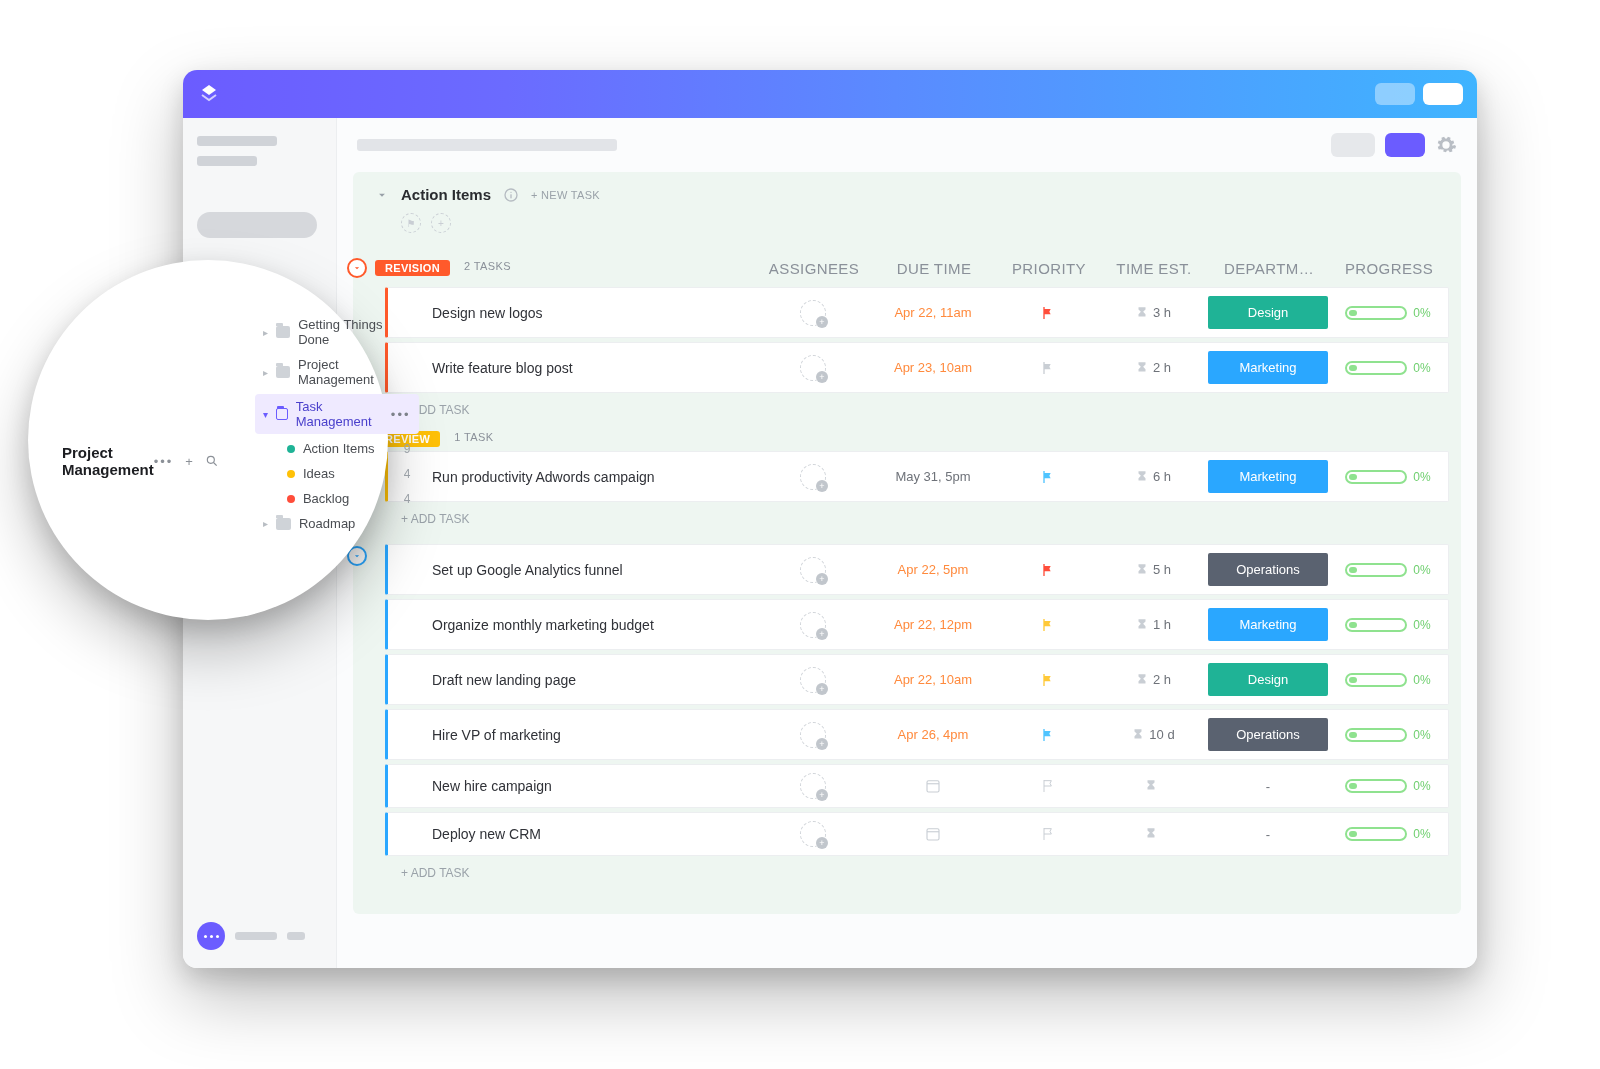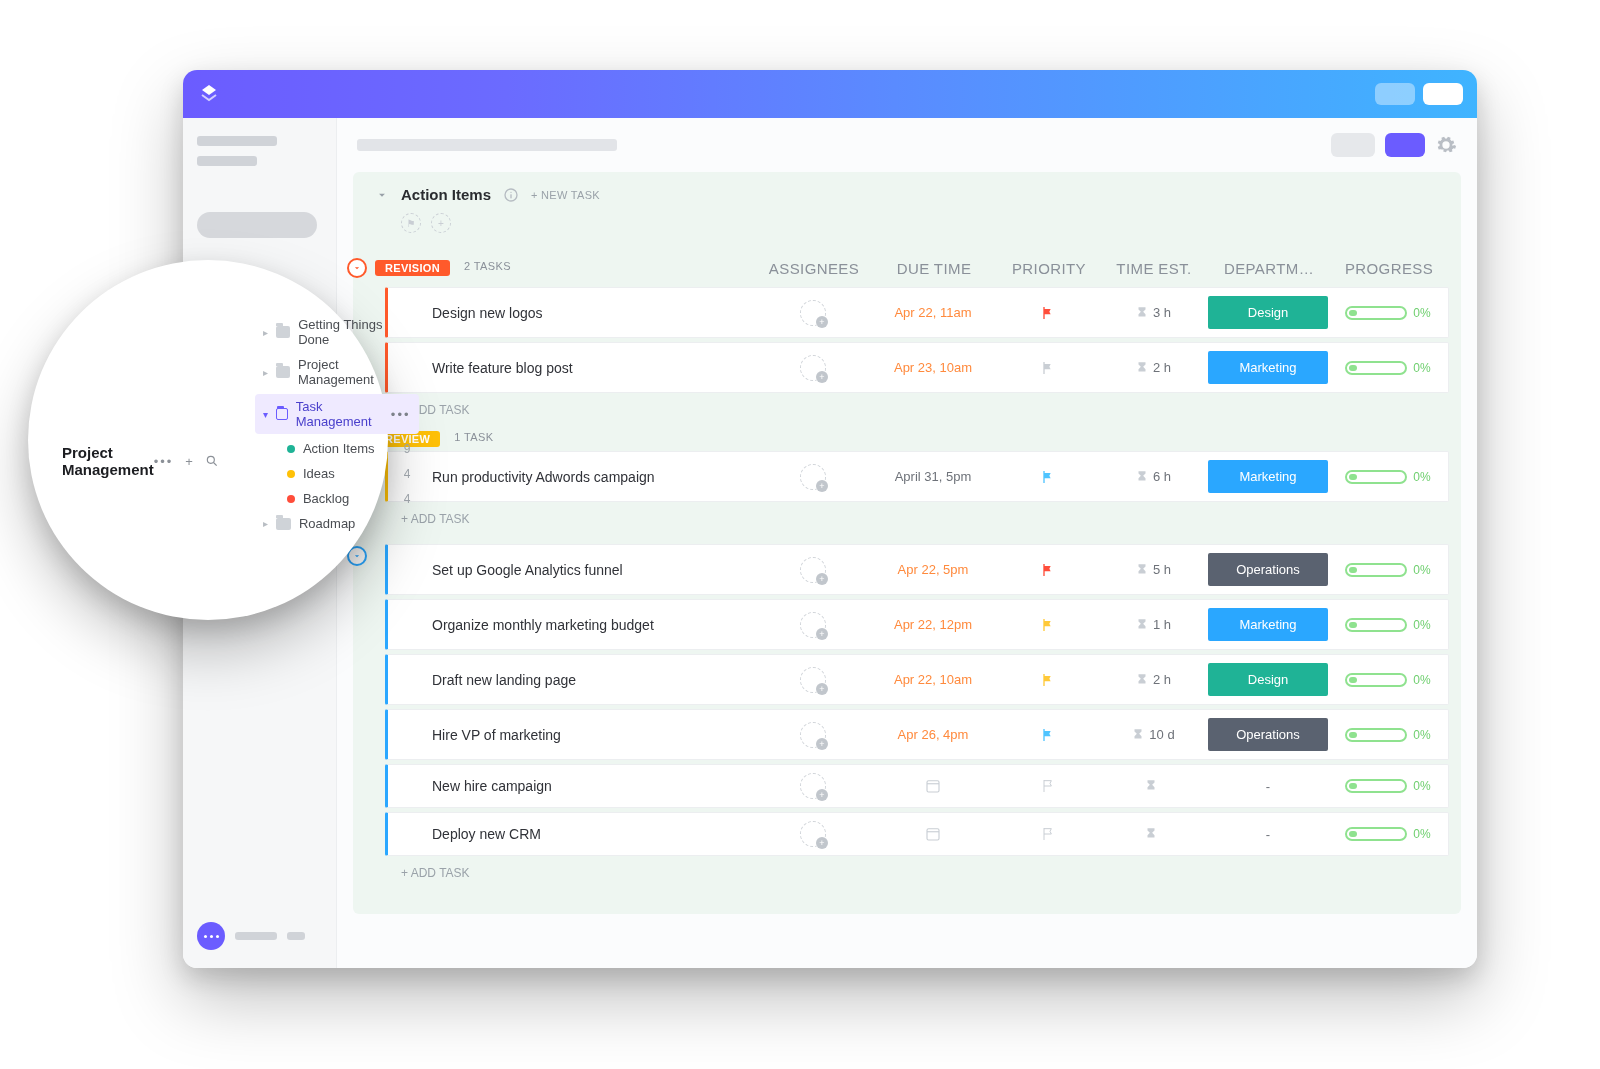--- a/index.html
+++ b/index.html
@@ -293,21 +293,21 @@
     <div class="status-bar" style="">
       <span class="status-chip" style="background:#ffc107">REVIEW</span>
       <span class="task-count">1 TASK</span>
     </div>
               <div class="task-row" style="border-left-color:#ffc107">
       <div class="t-gutter"></div>
       <div class="t-title">Run productivity Adwords campaign</div>
       <div class="cell">
                   <div class="assignee-ic"></div>
                 </div>
-      <div class="cell" style="color:#6e7279">April 31, 5pm</div>
+      <div class="cell" style="color:#6e7279">May 31, 5pm</div>
       <div class="cell">
                   <svg class="flag-ic" viewBox="0 0 24 24">
                     <path fill="#4fc4ff" d="M5 3v18h2v-7h9l-2-4 2-4H7V3z"></path>
                   </svg>
                 </div>
       <div class="cell">
                   <svg class="hourglass-ic" viewBox="0 0 24 24">
                     <path fill="currentColor" d="M6 2h12v4l-4 4 4 4v4H6v-4l4-4-4-4z"></path>
                   </svg>
                   <span>6 h</span>

